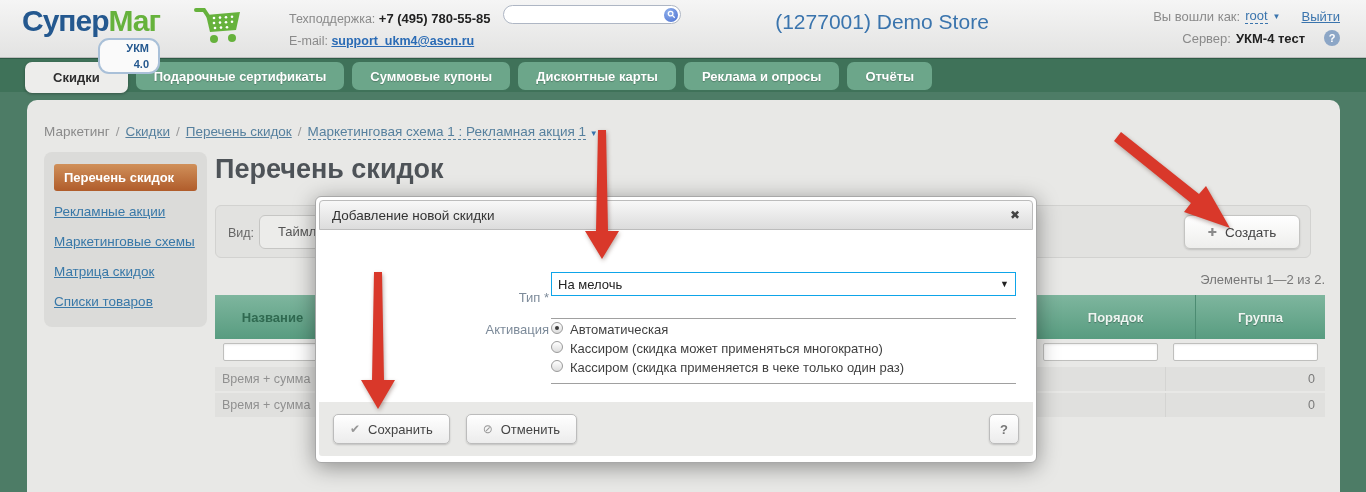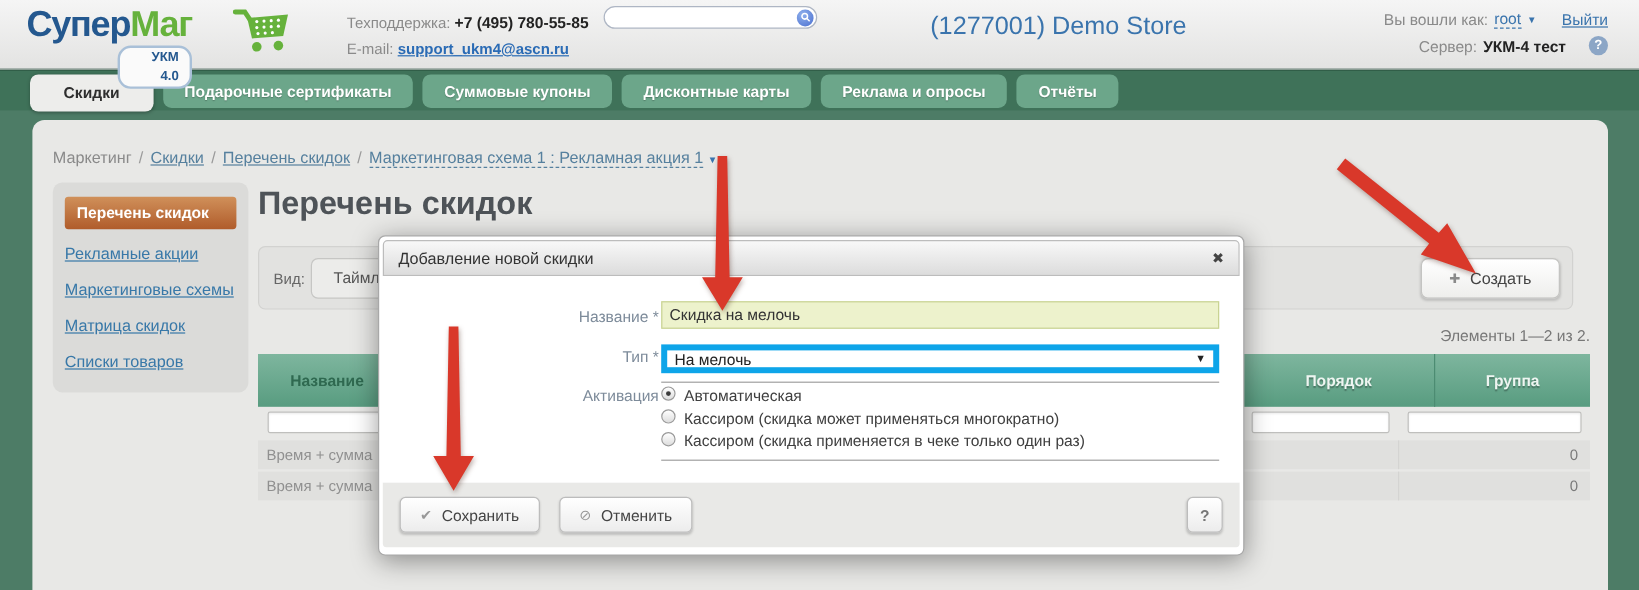--- a/index.html
+++ b/index.html
@@ -103,22 +103,22 @@
     border:1px solid #a8a8a8; border-radius:6px; box-shadow:0 4px 22px rgba(0,0,0,0.4); padding:3px; z-index:10; }
   .modal-header { height:30px; background:linear-gradient(#f8f8f8,#dcdcdc); border:1px solid #bcbcbc;
     border-radius:4px 4px 0 0; display:flex; align-items:center; padding:0 12px; }
   .modal-title { font-size:13.5px; font-weight:normal; color:#333; }
   .modal-close { margin-left:auto; font-size:12px; color:#444; cursor:pointer; }
   .modal-body { position:relative; height:172px; background:#fff; }
   .form-label { position:absolute; width:210px; text-align:right; font-size:13px; color:#7d8b9a; }
   .lbl-name { left:20px; top:26px; } .lbl-type { left:20px; top:60px; } .lbl-act { left:20px; top:92px; }
   .name-input { position:absolute; left:232px; top:21px; width:465px; height:23px; background:#edf2cc;
     border:1px solid #c9d393; font-size:13px; color:#333; padding:0 6px; outline:none; }
-  .type-select { position:absolute; left:232px; top:57px; width:465px; height:24px; background:#fff;
-    border:5px solid #0ea5e9; font-size:13px; color:#222; display:flex; align-items:center; padding:0 6px; cursor:pointer; }
+  .type-select { position:absolute; left:232px; top:42px; width:465px; height:24px; background:#fff;
+    border:1px solid #0ea5e9; font-size:13px; color:#222; display:flex; align-items:center; padding:0 6px; cursor:pointer; }
   .select-arrow { margin-left:auto; font-size:9px; color:#222; }
   .radio-group { position:absolute; left:232px; top:88px; width:465px; border-top:1px solid #a0a0a0;
     border-bottom:1px solid #a0a0a0; padding:3px 0 4px 0; }
   .radio-row { display:flex; align-items:flex-start; gap:7px; height:19px; cursor:pointer; }
   .radio-dot { width:12px; height:12px; border-radius:50%; border:1px solid #9a9a9a;
     background:linear-gradient(#fff,#ddd); position:relative; flex:0 0 12px; }
   .radio-row.checked .radio-dot::after { content:""; position:absolute; left:3px; top:3px; width:4px; height:4px;
     border-radius:50%; background:#3c3c3c; }
   .radio-lbl { font-size:13px; color:#3f3f3f; }
   .modal-footer { height:54px; background:#e9e9e7; border-radius:0 0 3px 3px; display:flex; align-items:center;
@@ -266,22 +266,20 @@
       </div>
     </div>
   </div>
 
   <div class="modal">
     <div class="modal-header">
       <span class="modal-title">Добавление новой скидки</span>
       <span class="modal-close">✖</span>
     </div>
     <div class="modal-body">
-      <label class="form-label lbl-name">Название *</label>
-      <input class="name-input" value="Скидка на мелочь" style="">
       <label class="form-label lbl-type">Тип *</label>
       <div class="type-select">
         <span>На мелочь</span>
         <span class="select-arrow">▼</span>
       </div>
       <label class="form-label lbl-act">Активация</label>
       <div class="radio-group">
         <div class="radio-row checked">
           <span class="radio-dot"></span>
           <span class="radio-lbl">Автоматическая</span>

